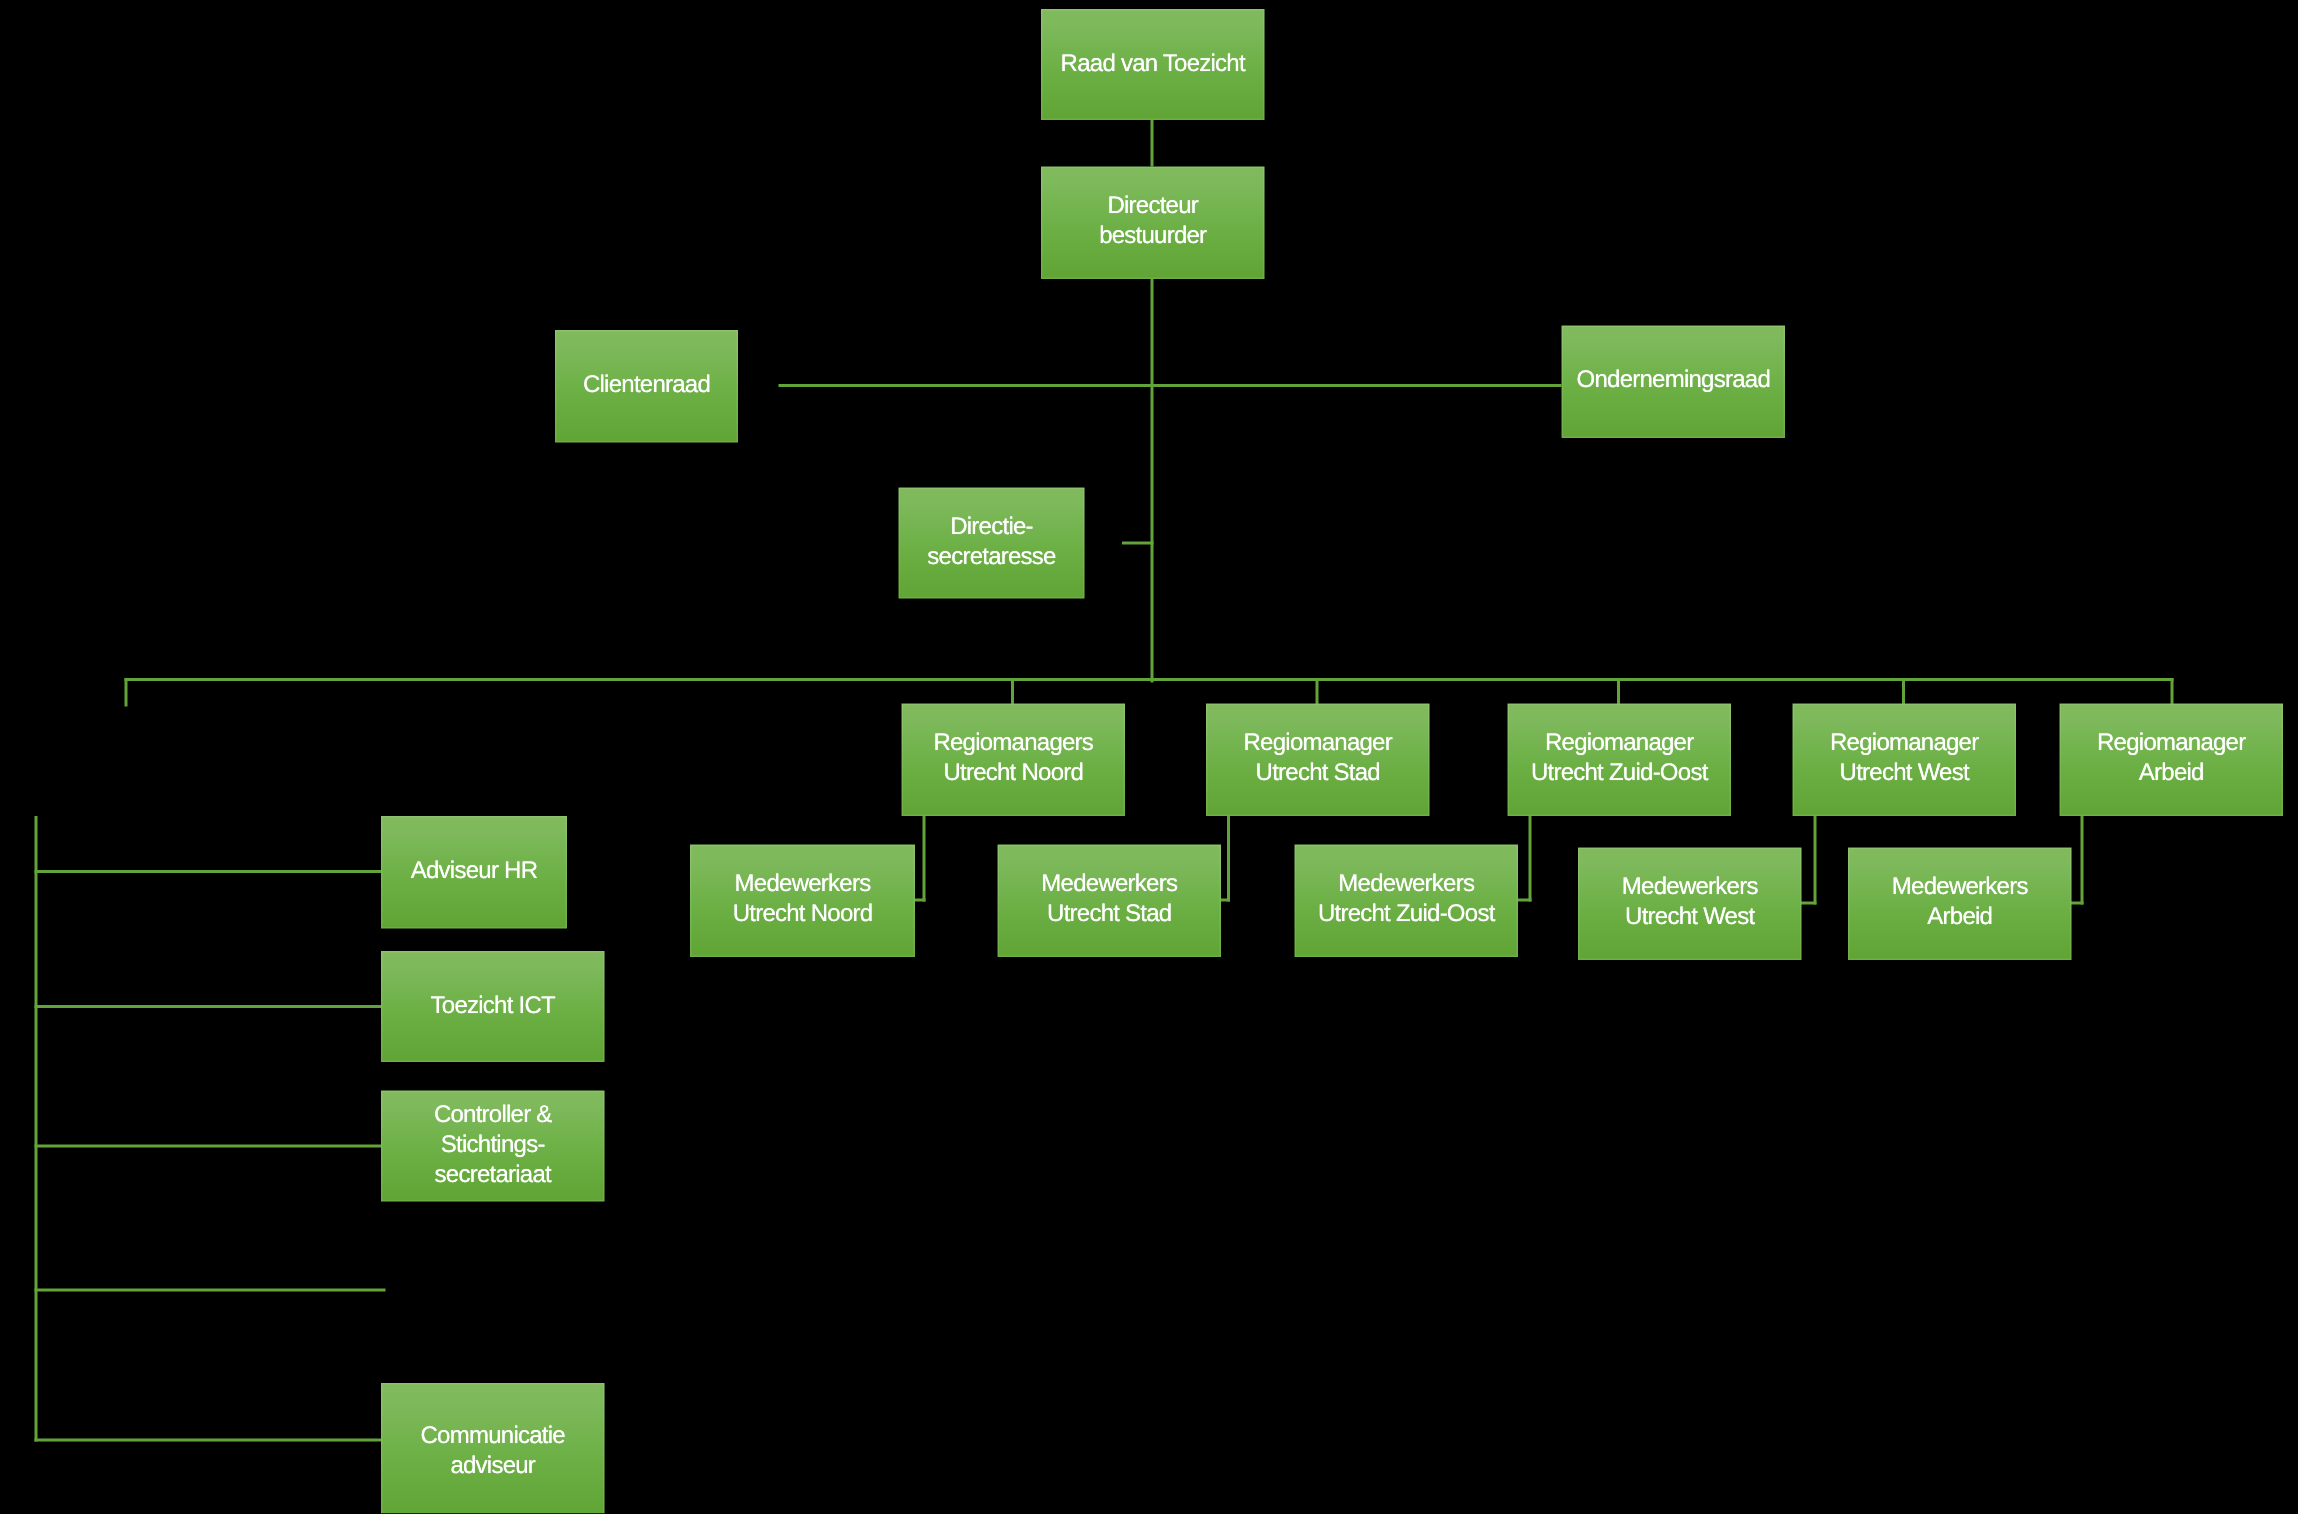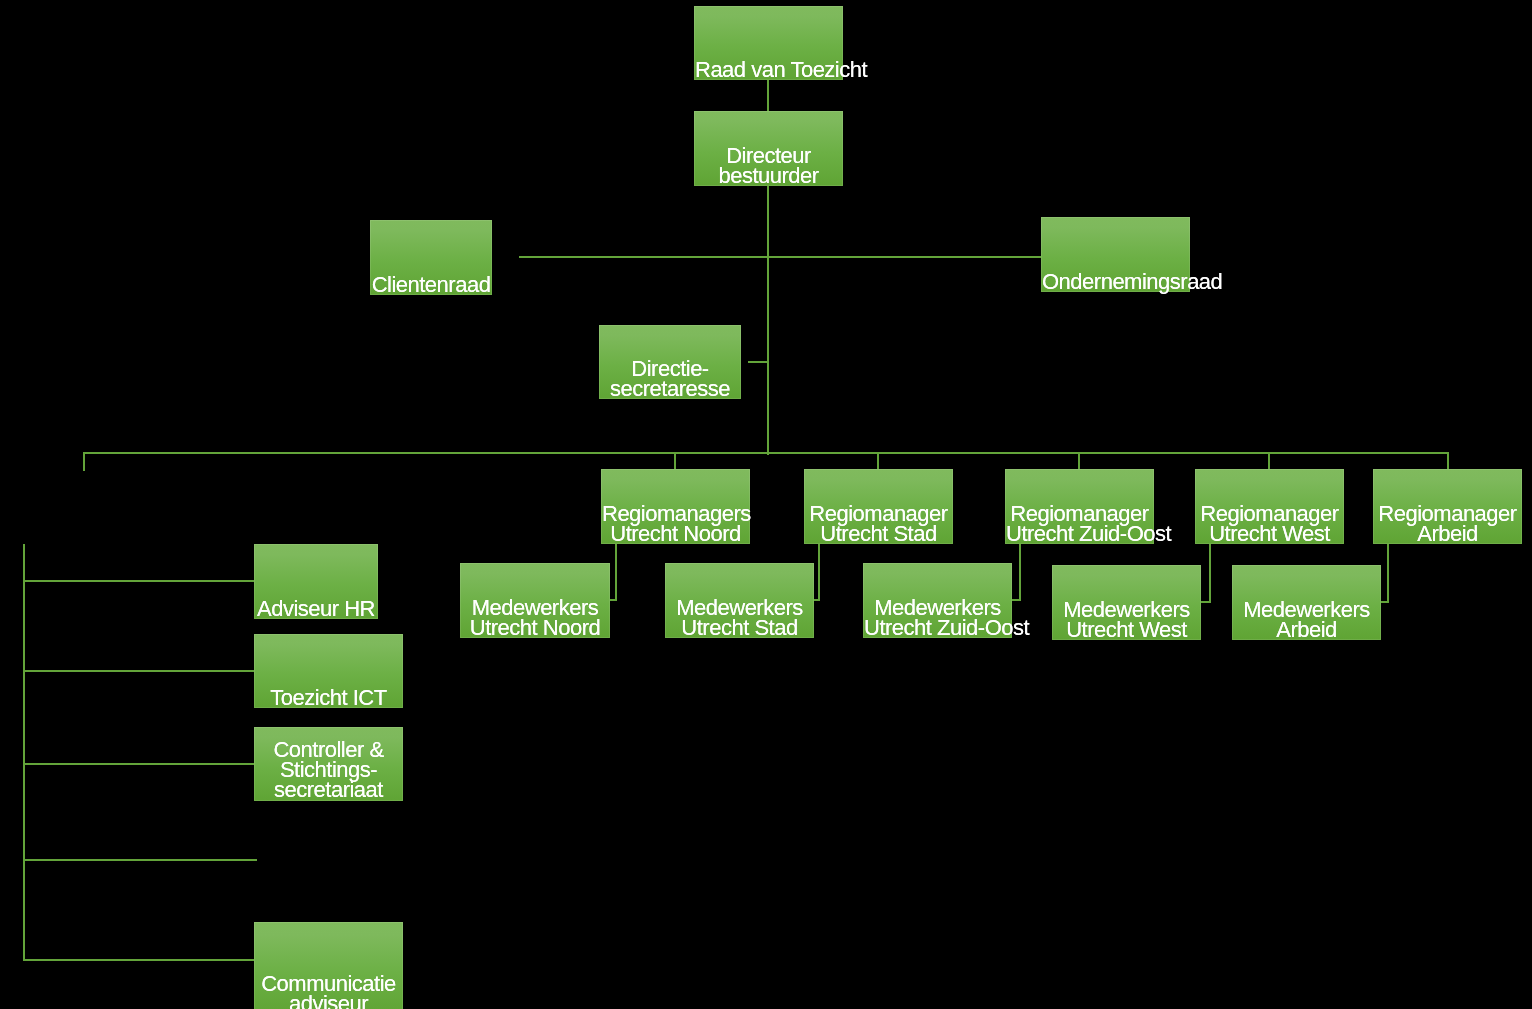--- a/index.html
+++ b/index.html
@@ -4,22 +4,22 @@
 <title>Organogram</title>
 <style>
   html,body{margin:0;padding:0;background:#000000;}
   #chart{position:relative;width:1532px;height:1009px;background:#000000;overflow:hidden;
          font-family:"Liberation Sans",sans-serif;}
   .conn-layer,.node-layer{position:absolute;left:0;top:0;width:1532px;height:1009px;}
   .conn{position:absolute;background:#63a43a;}
   .node{position:absolute;box-sizing:border-box;
         background:linear-gradient(to bottom,#80ba5d 0%,#7eb95c 14%,#6cb045 55%,#5fa434 100%);
         box-shadow:inset 0 0 0 1px rgba(255,255,255,0.10);
-        display:flex;align-items:flex-end;justify-content:center;text-align:center;
-        color:#ffffff;font-size:22px;line-height:20.2px;letter-spacing:-0.5px;
+        display:flex;align-items:center;justify-content:center;text-align:center;
+        color:#ffffff;font-size:16px;line-height:20.2px;letter-spacing:-0.5px;
         padding:0 1px;white-space:nowrap;}
   .node .label{display:block;width:100%;will-change:transform;transform:translateZ(0);
         text-shadow:0 0 0.45px rgba(255,255,255,0.9);}
 </style>
 </head>
 <body>
 
 <div id="chart">
 
   <div class="conn-layer">
@@ -58,21 +58,21 @@
       </div>
     <div class="node" style="left:694px;top:111px;width:149px;height:75px">
         <span class="label">Directeur<br>bestuurder</span>
       </div>
     <div class="node" style="left:370px;top:220px;width:122px;height:75px">
         <span class="label">Clientenraad</span>
       </div>
     <div class="node" style="left:1041px;top:217px;width:149px;height:75px">
         <span class="label">Ondernemingsraad</span>
       </div>
-    <div class="node" style="left:599px;top:325px;width:142px;height:74px">
+    <div class="node" style="left:599px;top:325px;width:124px;height:74px">
         <span class="label">Directie-<br>secretaresse</span>
       </div>
     <div class="node" style="left:601px;top:469px;width:149px;height:75px">
         <span class="label">Regiomanagers<br>Utrecht Noord</span>
       </div>
     <div class="node" style="left:804px;top:469px;width:149px;height:75px">
         <span class="label">Regiomanager<br>Utrecht Stad</span>
       </div>
     <div class="node" style="left:1005px;top:469px;width:149px;height:75px">
         <span class="label">Regiomanager<br>Utrecht Zuid-Oost</span>

